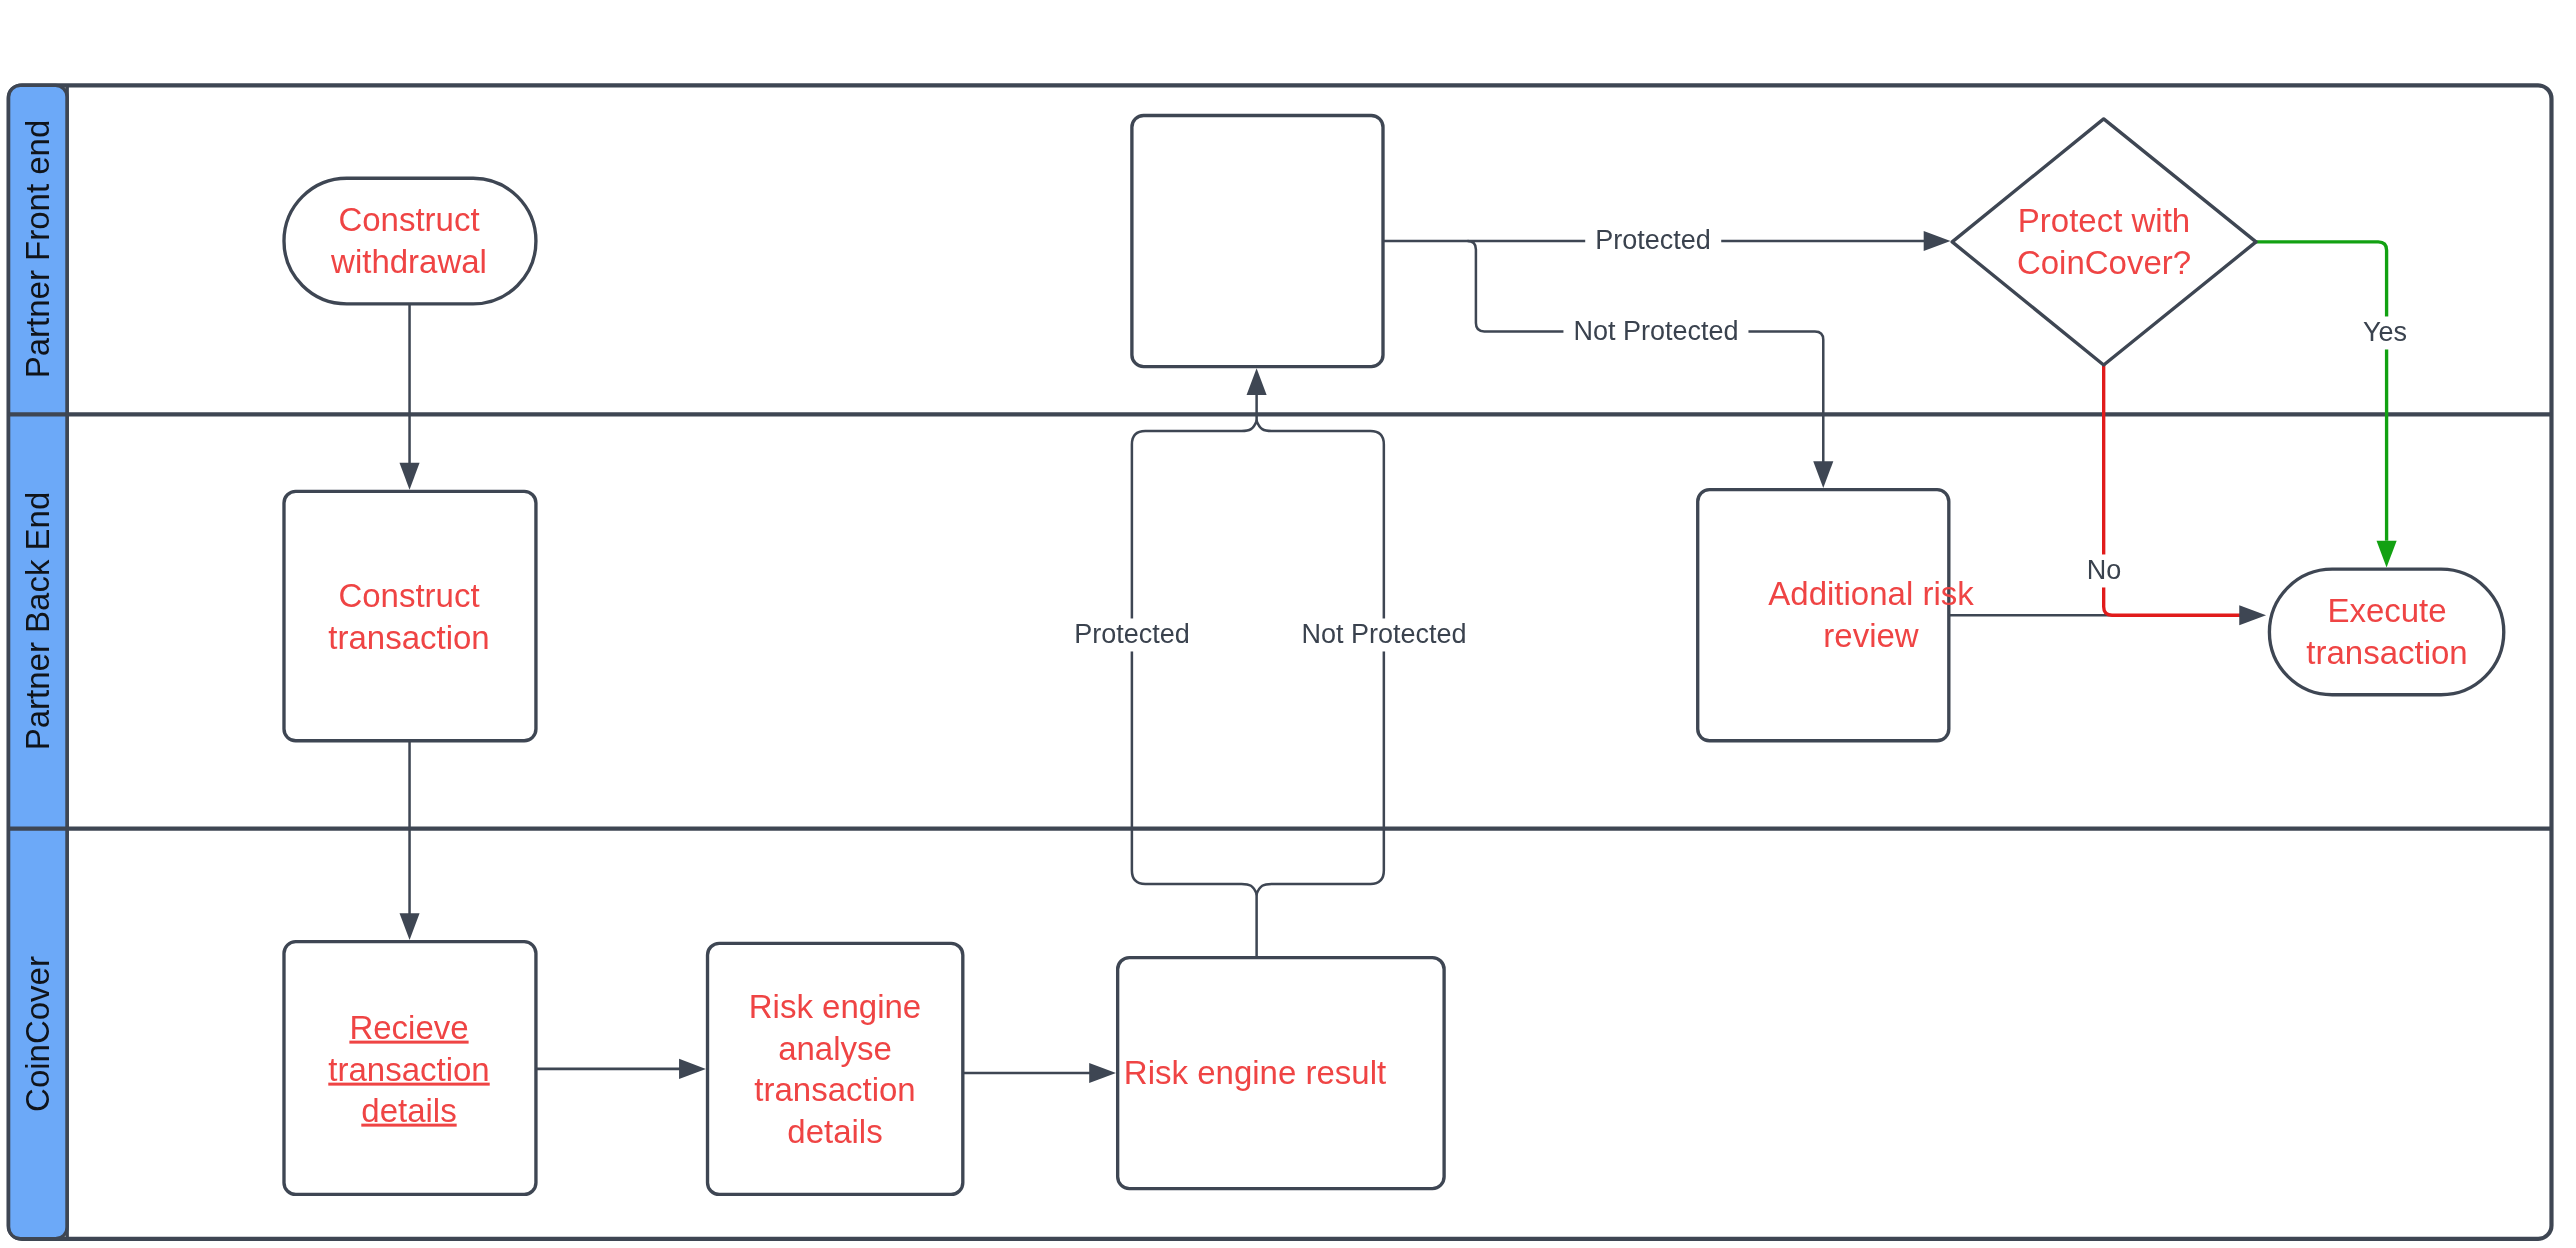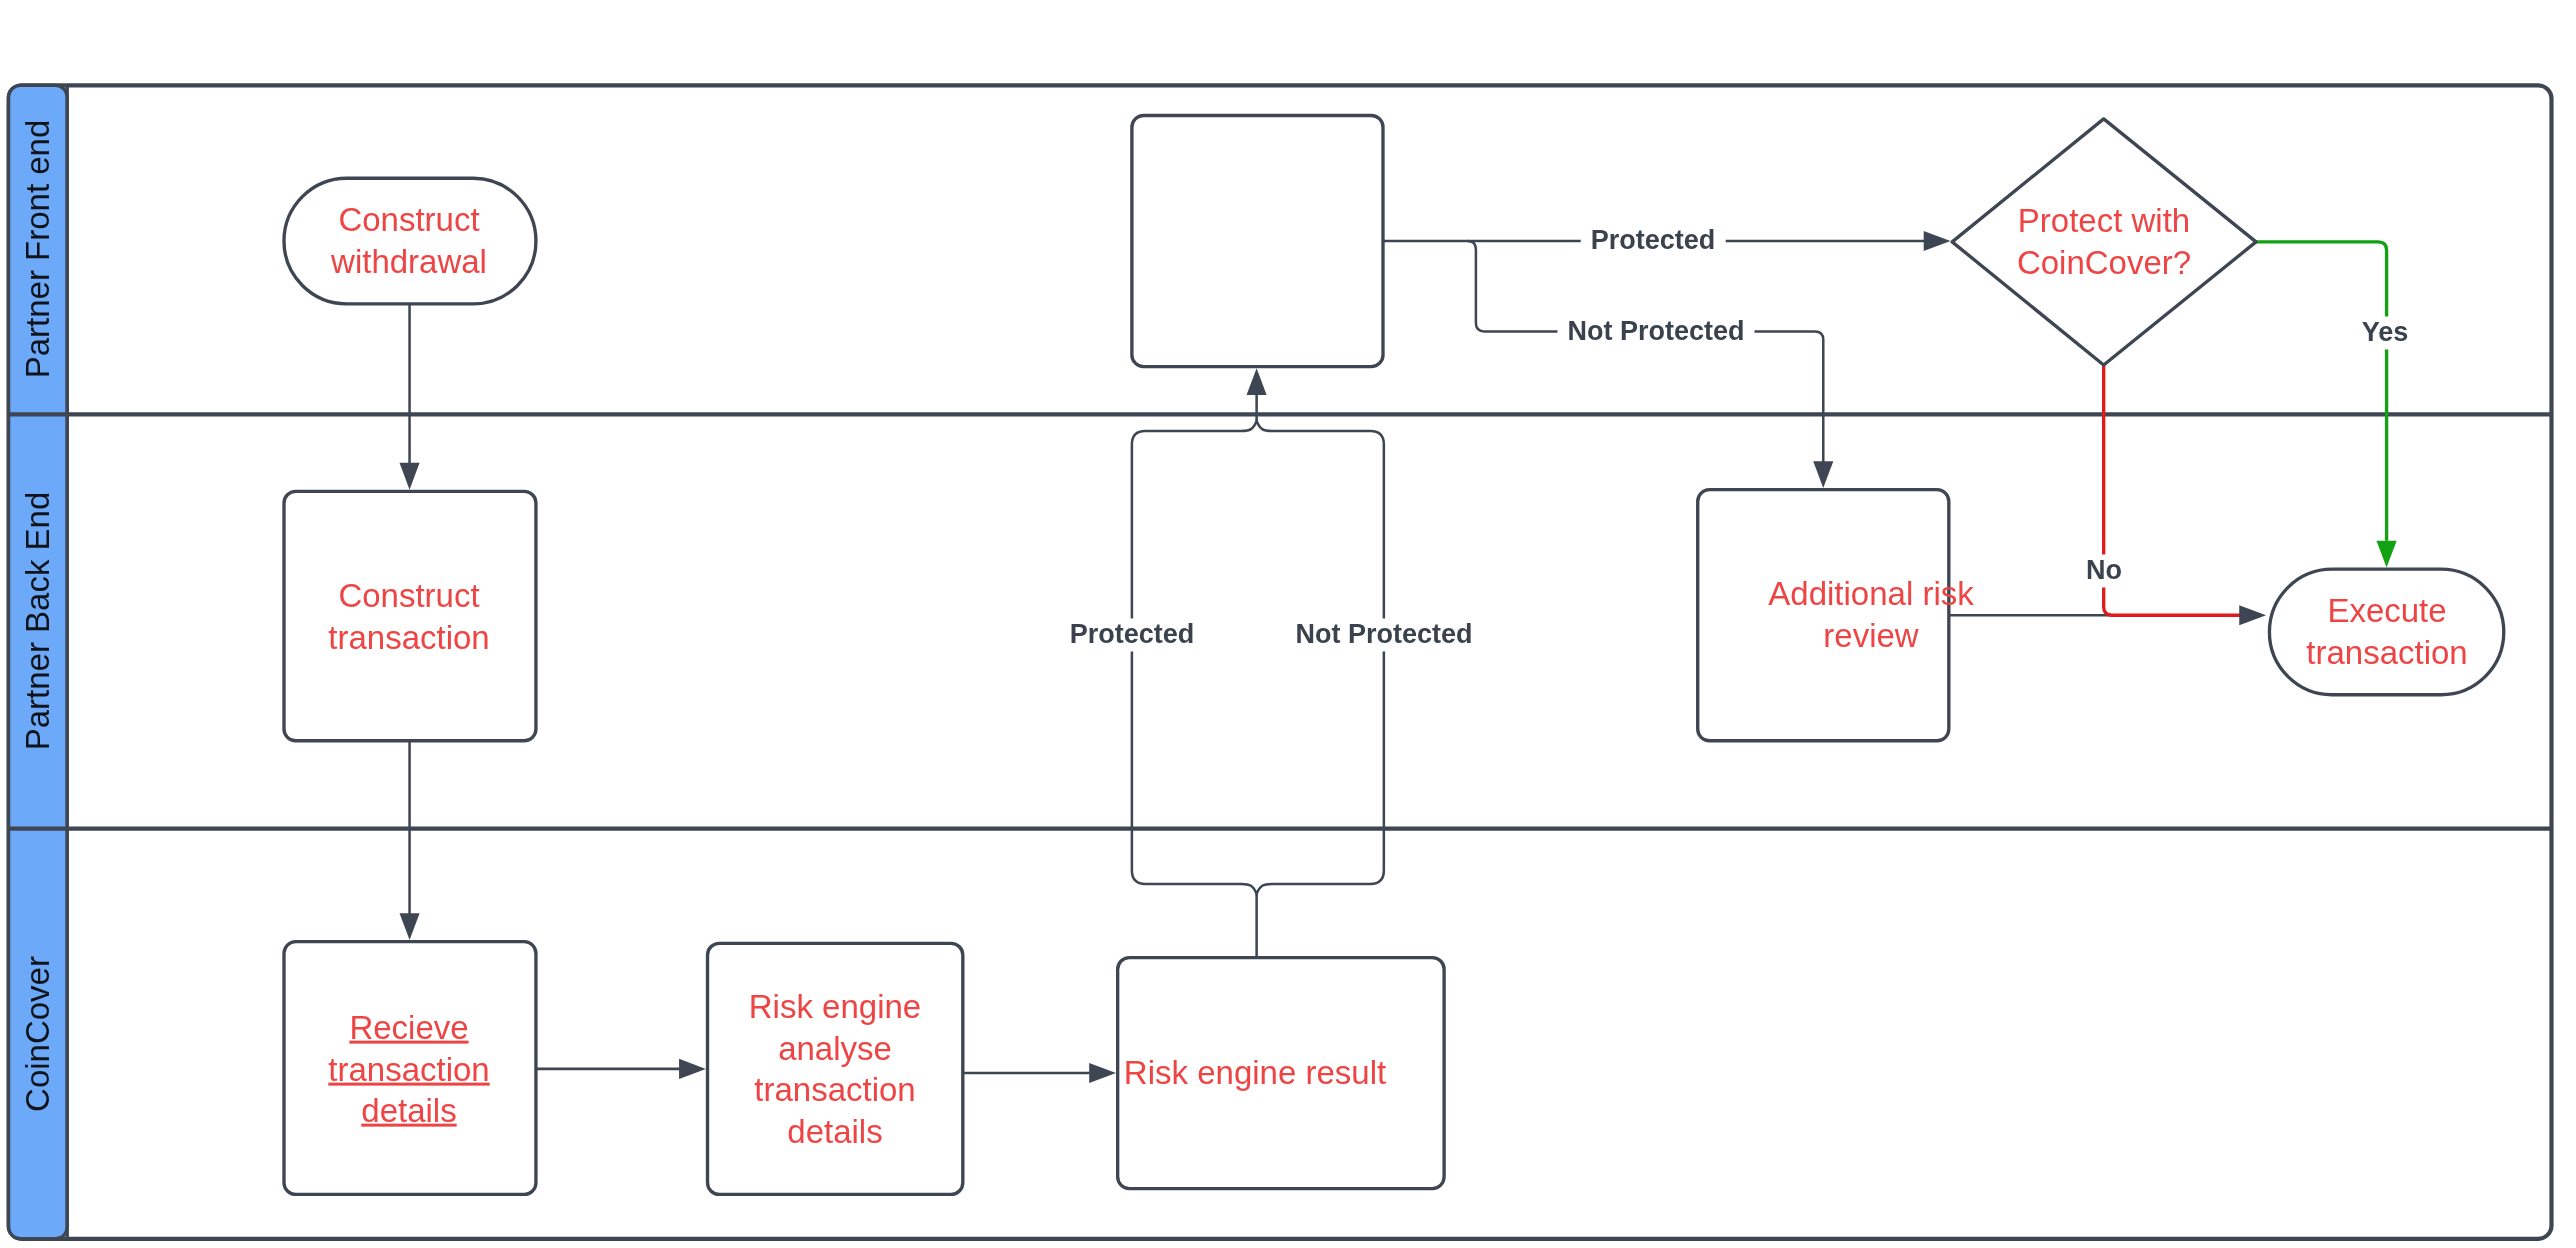--- a/index.html
+++ b/index.html
@@ -1,21 +1,21 @@
 <!DOCTYPE html>
 <html style="font-size:13.4px"><head>
 <meta charset="utf-8">
 <style>
   html,body{margin:0;padding:0;background:#ffffff;}
   body{font-family:"Liberation Sans", sans-serif;}
   .canvas{position:relative;width:2576px;height:1248px;background:#ffffff;overflow:hidden;}
   .canvas svg{position:absolute;left:0;top:0;}
   .lbl{position:absolute;transform:translate(-50%,-50%);text-align:center;white-space:pre-line;color:#ef4444;}
   .node-label{font-size:33px;line-height:1.26;font-weight:400;}
-  .edge-label{font-size:27px;font-weight:700;color:#3a424e;background:#ffffff;padding:1.7px 10px;white-space:nowrap;line-height:1.1;}
+  .edge-label{font-size:27px;font-weight:400;color:#3a424e;background:#ffffff;padding:1.7px 10px;white-space:nowrap;line-height:1.1;}
   .lane-label{font-size:33px;font-weight:500;color:#10141a;white-space:nowrap;}
   .lane-label.rot{transform:translate(-50%,-50%) rotate(-90deg);}
 </style>
 </head>
 <body>
 
 <div class="canvas">
 
   <svg width="2576" height="1248" viewBox="0 0 3077 1491">
 

